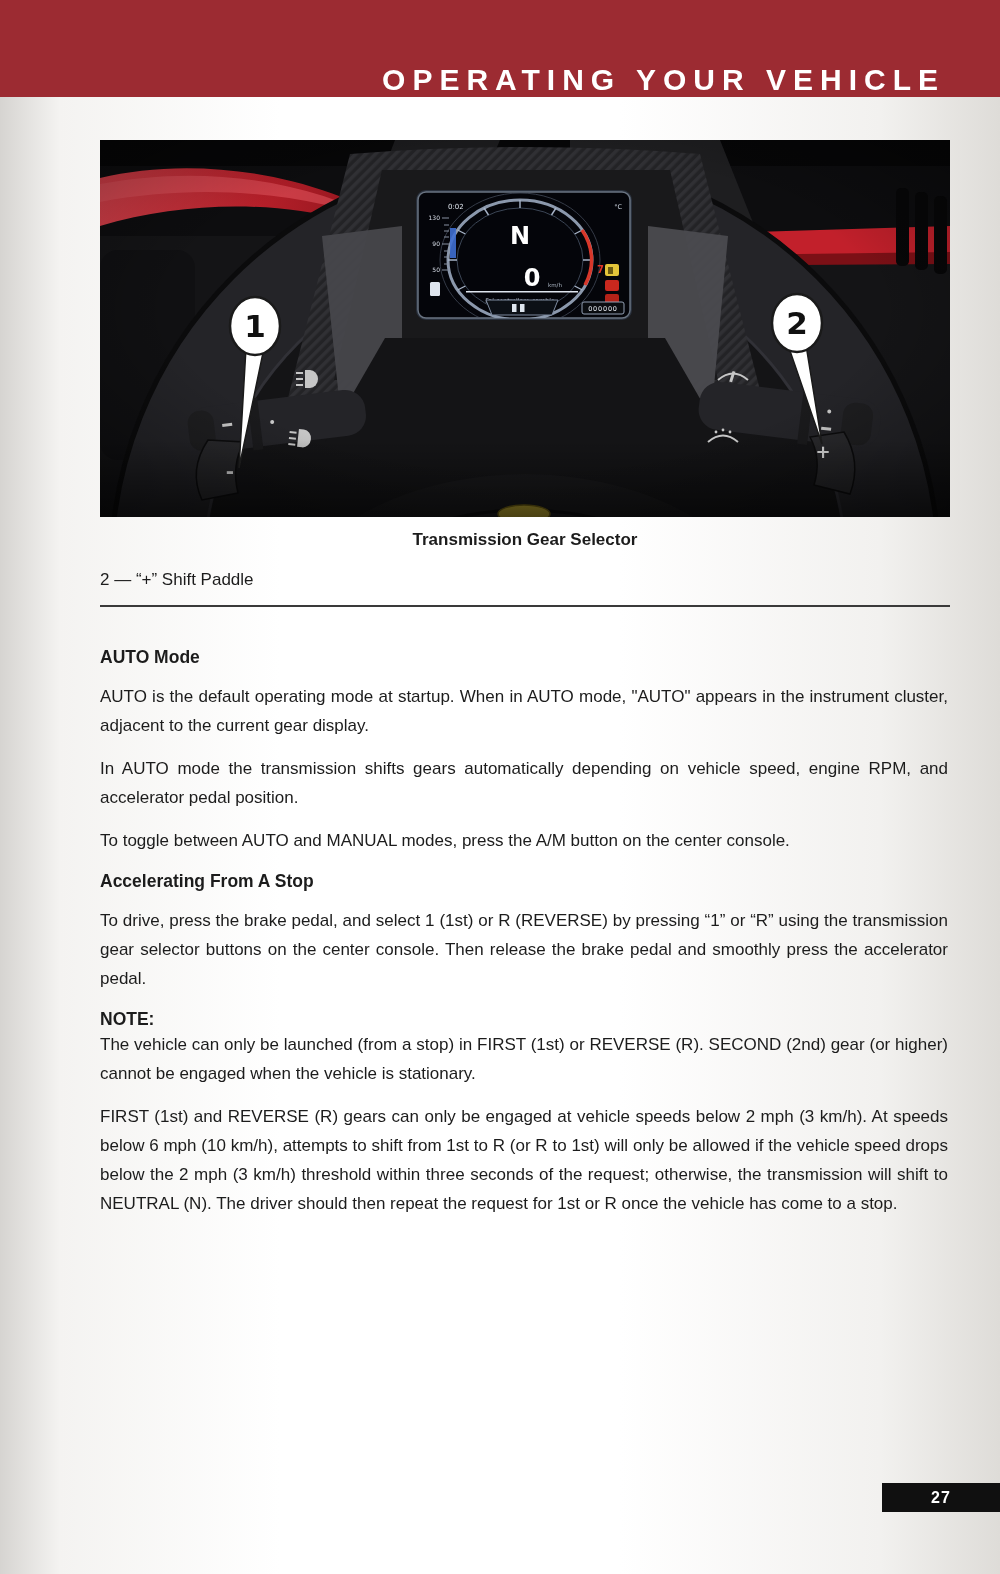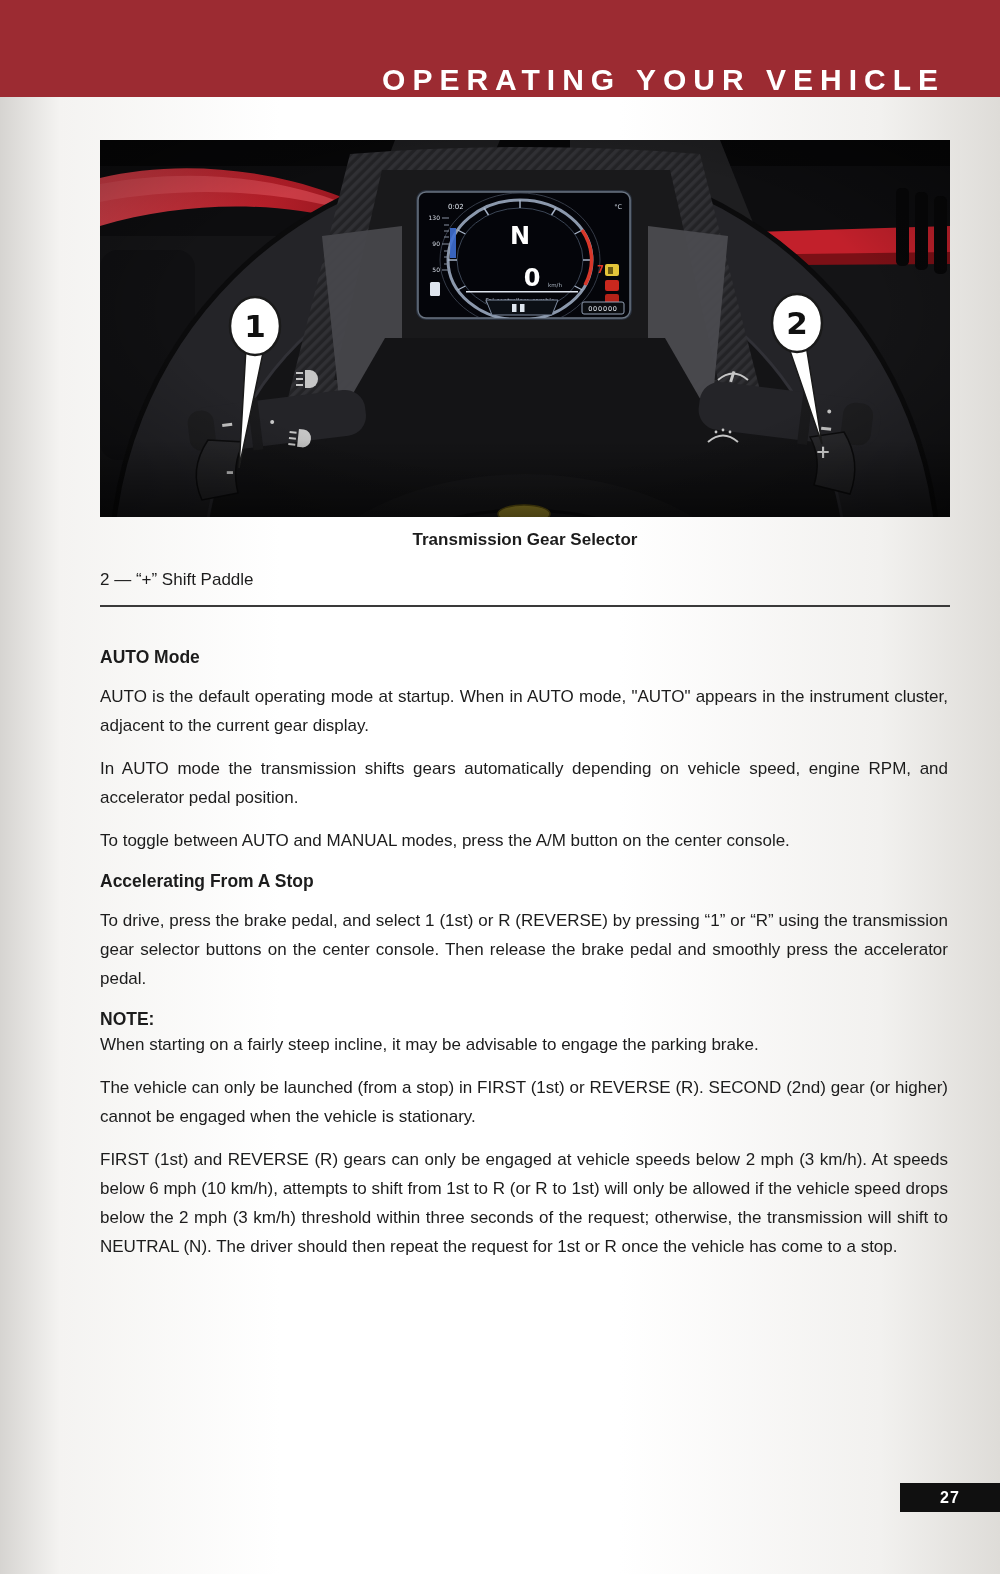--- a/index.html
+++ b/index.html
@@ -17,21 +17,21 @@
   .photo{display:block;width:850px;height:377px;background:#141416;}
   .caption{text-align:center;font-weight:bold;font-size:17px;margin-top:13px;}
   .legend{margin-top:16px;font-size:17px;line-height:28px;}
   .rule{border:0;border-top:2px solid #3a3a3a;margin:11px 0 0 0;}
   .content{margin:0 52px 0 100px;}
   .section h2{font-size:17.5px;margin:16px 0 14px;}
   .section.first h2{margin-top:40px;}
   .section.note h2{margin-bottom:0;}
   .section p{font-size:17px;line-height:29px;margin:0 0 14px;text-align:justify;}
   .pagenum{
-    position:absolute;top:1483px;right:0;width:100px;height:29px;background:#101010;
+    position:absolute;top:1483px;right:0;width:118px;height:29px;background:#101010;
     color:#ffffff;font-weight:bold;font-size:16px;letter-spacing:1px;
     display:flex;align-items:center;justify-content:center;
   }
   svg text{font-family:"DejaVu Sans",sans-serif;}
 </style>
 </head>
 <body>
 
 <header class="banner">
   <h1>OPERATING YOUR VEHICLE</h1>
@@ -255,19 +255,18 @@
     <p>To toggle between AUTO and MANUAL modes, press the A/M button on the center console.</p>
   </div>
 
   <div class="section">
     <h2>Accelerating From A Stop</h2>
     <p>To drive, press the brake pedal, and select 1 (1st) or R (REVERSE) by pressing “1” or “R” using the transmission gear selector buttons on the center console. Then release the brake pedal and smoothly press the accelerator pedal.</p>
   </div>
 
   <div class="section note">
     <h2>NOTE:</h2>
-    <p>When starting on a fairly steep incline, it may be advisable to engage the parking brake.</p>
     <p>The vehicle can only be launched (from a stop) in FIRST (1st) or REVERSE (R). SECOND (2nd) gear (or higher) cannot be engaged when the vehicle is stationary.</p>
     <p>FIRST (1st) and REVERSE (R) gears can only be engaged at vehicle speeds below 2 mph (3 km/h). At speeds below 6 mph (10 km/h), attempts to shift from 1st to R (or R to 1st) will only be allowed if the vehicle speed drops below the 2 mph (3 km/h) threshold within three seconds of the request; otherwise, the transmission will shift to NEUTRAL (N). The driver should then repeat the request for 1st or R once the vehicle has come to a stop.</p>
   </div>
 </div>
 
 <div class="pagenum">27</div>
 
 </body></html>

